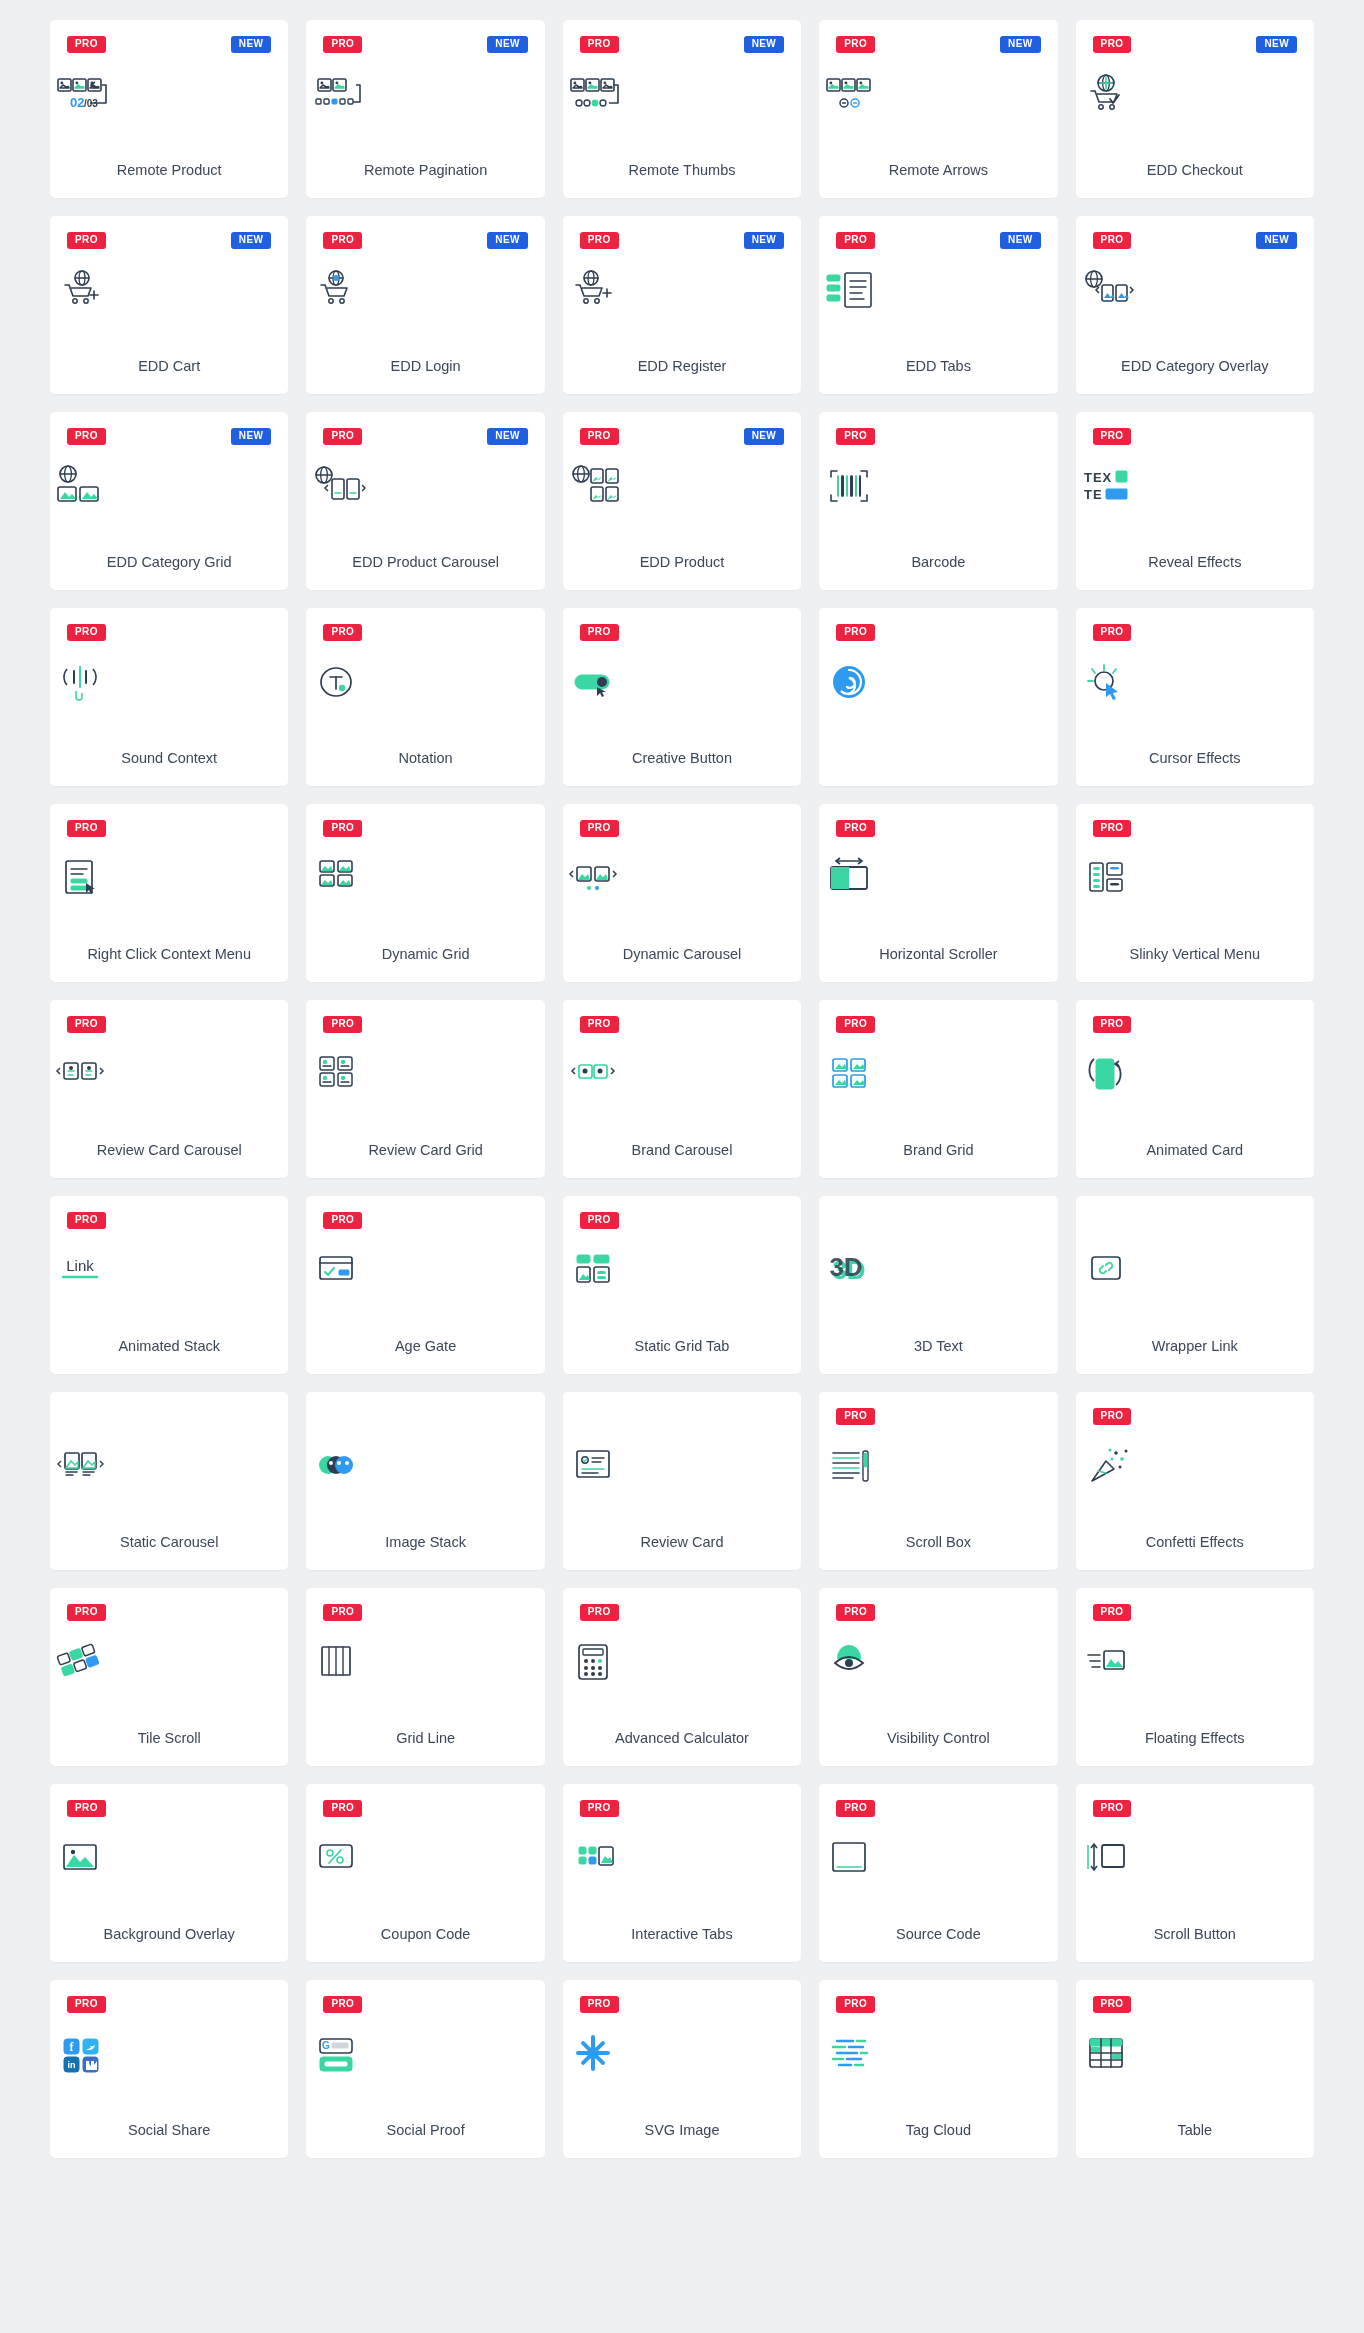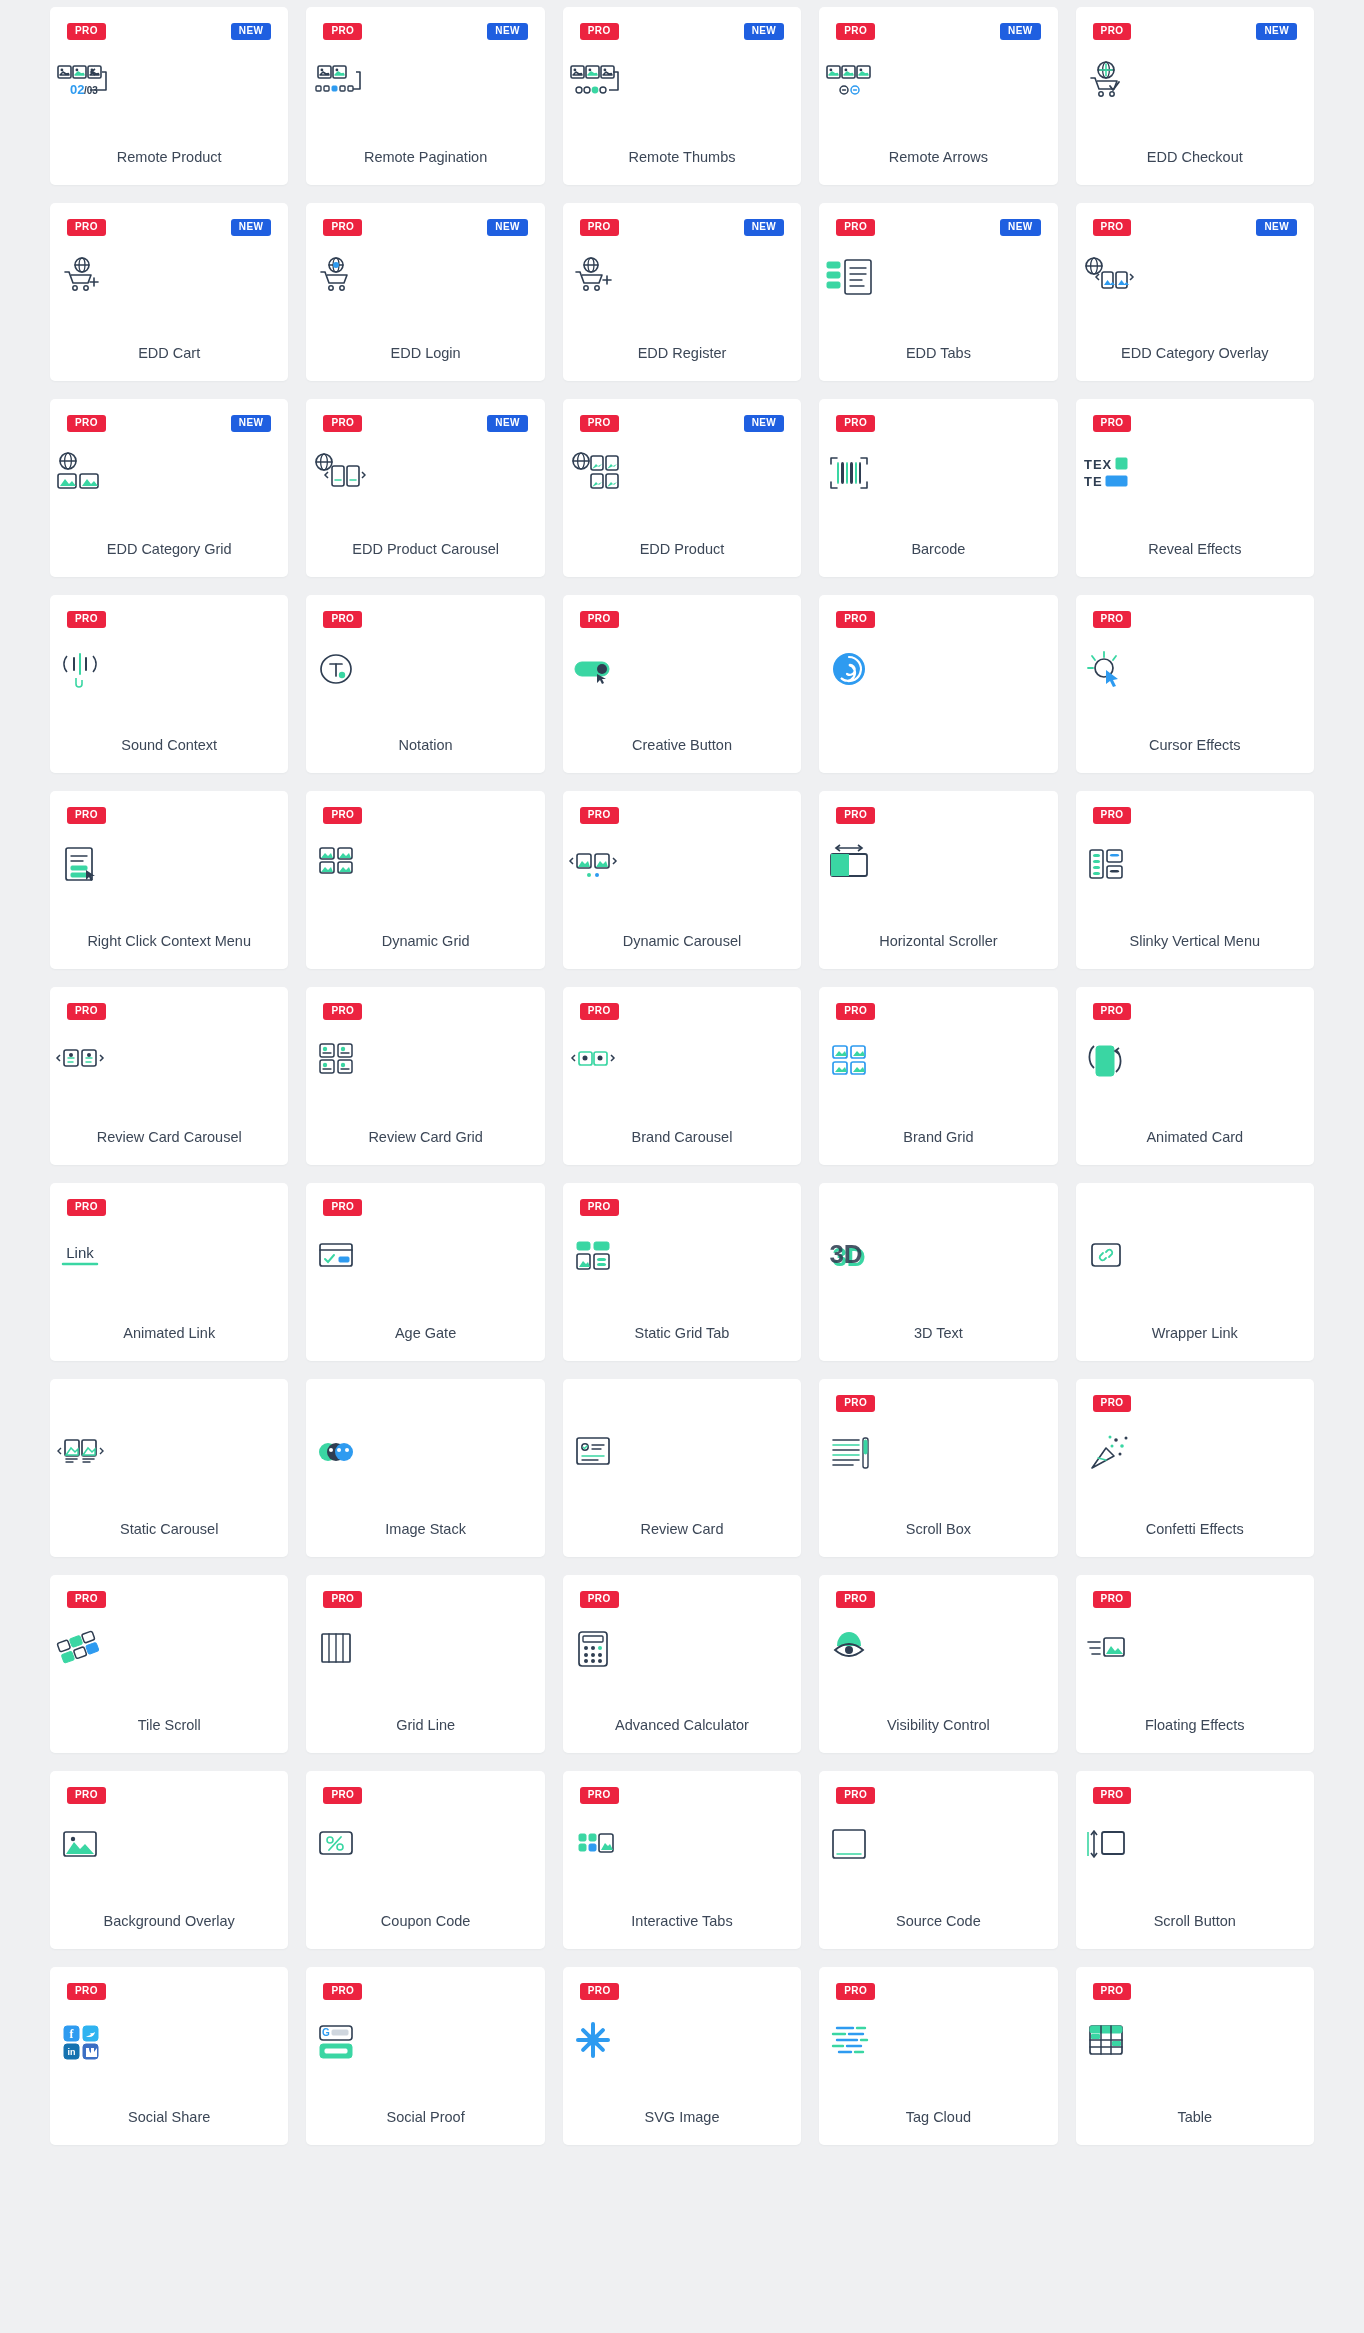--- a/index.html
+++ b/index.html
@@ -7,21 +7,21 @@
     width: 1364px;
     background: #eff0f2;
     font-family: "Liberation Sans", sans-serif;
   }
   body { padding: 0; }
 
   .grid {
     display: grid;
     grid-template-columns: repeat(5, 1fr);
     gap: 18px 18px;
-    padding: 7px 50px 30px 50px;
+    padding: 20px 50px 30px 50px;
   }
 
   .card {
     position: relative;
     background: #ffffff;
     border-radius: 5px;
     height: 178px;
     display: flex;
     flex-direction: column;
     align-items: center;
@@ -567,21 +567,21 @@
       <div class="card-title">Animated Card</div>
     </div>
     <div class="card">
       <span class="badge badge-pro">PRO</span>
       <div class="icon-wrap">
         <svg width="60" height="56" viewBox="0 0 60 56" fill="none">
           <text x="30" y="26" fill="#2f3e52" font-size="15" font-family="Liberation Sans, sans-serif" text-anchor="middle">Link</text>
           <line x1="13" y1="32" x2="47" y2="32" stroke="#3ad6a3" stroke-width="2.5" stroke-linecap="round"></line>
         </svg>
       </div>
-      <div class="card-title">Animated Link</div>
+      <div class="card-title">Animated Stack</div>
     </div>
     <div class="card">
       <span class="badge badge-pro">PRO</span>
       <div class="icon-wrap">
         <svg width="60" height="56" viewBox="0 0 60 56" fill="none">
           <rect x="14" y="12" width="32" height="22" rx="2" fill="none" stroke="#2f3e52" stroke-width="1.7"></rect>
           <line x1="14" y1="18" x2="46" y2="18" stroke="#2f3e52" stroke-width="1.5" stroke-linecap="round"></line>
           <path d="M19 27 l3 3 l6 -7" stroke="#3ad6a3" stroke-width="2" fill="none" stroke-linecap="round"></path>
           <rect x="33" y="25" width="10" height="5" rx="1" fill="#2e9bf0" stroke="#2e9bf0" stroke-width="1"></rect>
         </svg>

